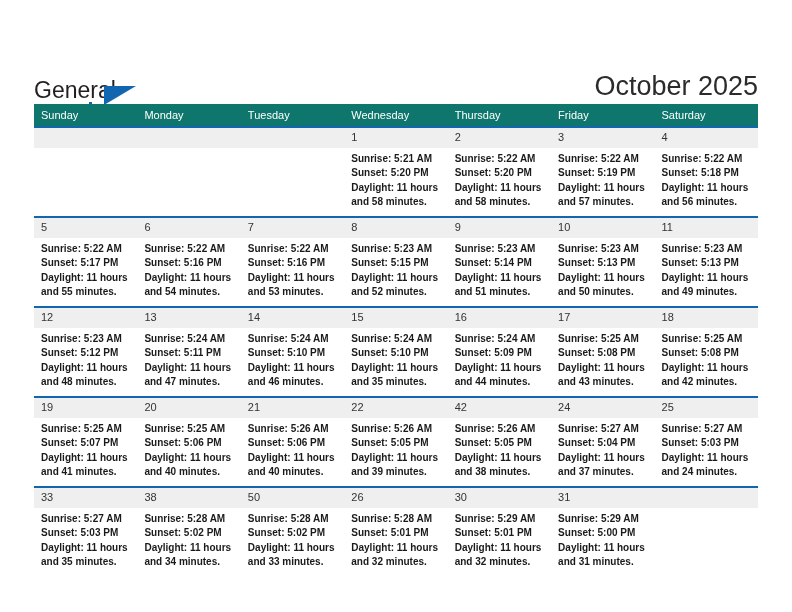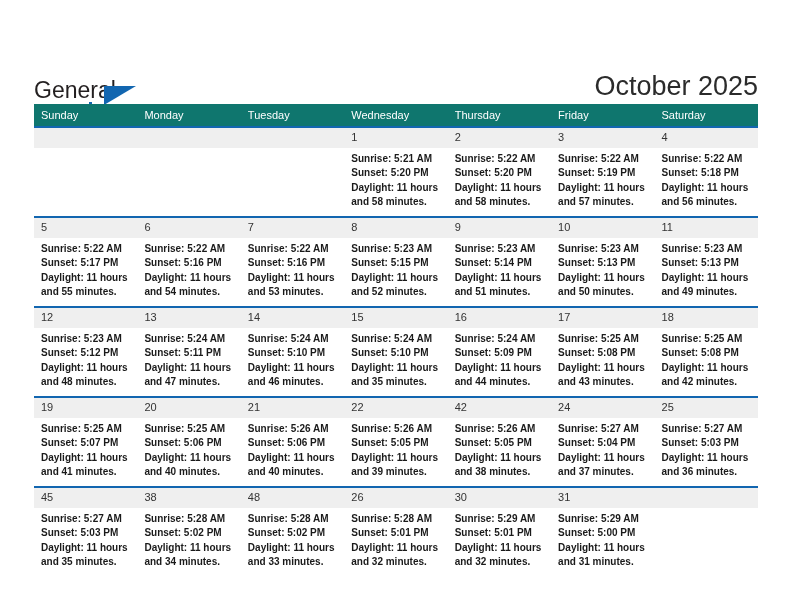--- a/index.html
+++ b/index.html
@@ -468,29 +468,29 @@
               </div>
             </div>
           </td>
           <td>
             <div class="daycell">
               <div class="daynum">25</div>
               <div class="info">
                 <div>Sunrise: 5:27 AM</div>
                 <div>Sunset: 5:03 PM</div>
                 <div>Daylight: 11 hours</div>
-                <div>and 36 minutes.</div>
+                <div>and 24 minutes.</div>
               </div>
             </div>
           </td>
         </tr>
         <tr>
           <td>
             <div class="daycell">
-              <div class="daynum">45</div>
+              <div class="daynum">33</div>
               <div class="info">
                 <div>Sunrise: 5:27 AM</div>
                 <div>Sunset: 5:03 PM</div>
                 <div>Daylight: 11 hours</div>
                 <div>and 35 minutes.</div>
               </div>
             </div>
           </td>
           <td>
             <div class="daycell">
@@ -498,21 +498,21 @@
               <div class="info">
                 <div>Sunrise: 5:28 AM</div>
                 <div>Sunset: 5:02 PM</div>
                 <div>Daylight: 11 hours</div>
                 <div>and 34 minutes.</div>
               </div>
             </div>
           </td>
           <td>
             <div class="daycell">
-              <div class="daynum">48</div>
+              <div class="daynum">50</div>
               <div class="info">
                 <div>Sunrise: 5:28 AM</div>
                 <div>Sunset: 5:02 PM</div>
                 <div>Daylight: 11 hours</div>
                 <div>and 33 minutes.</div>
               </div>
             </div>
           </td>
           <td>
             <div class="daycell">

